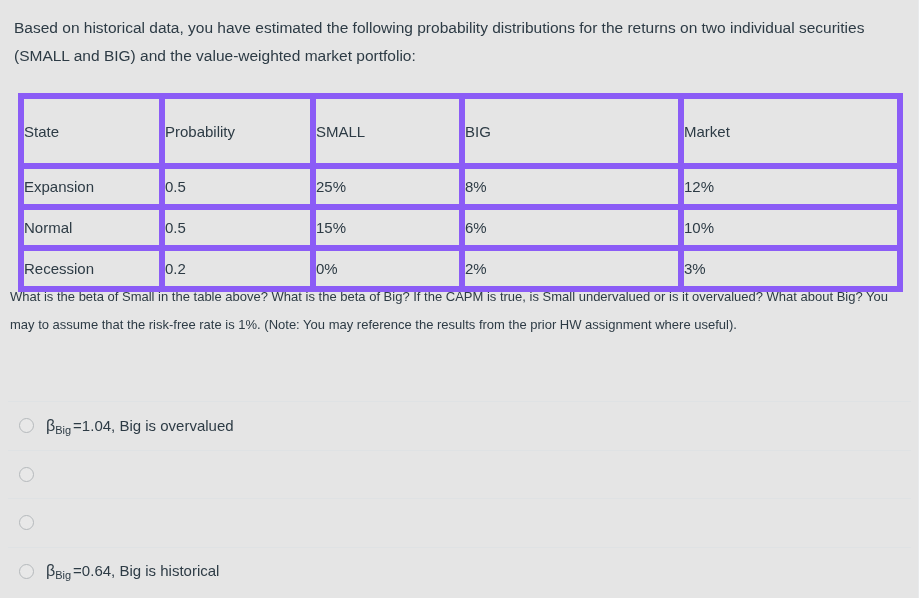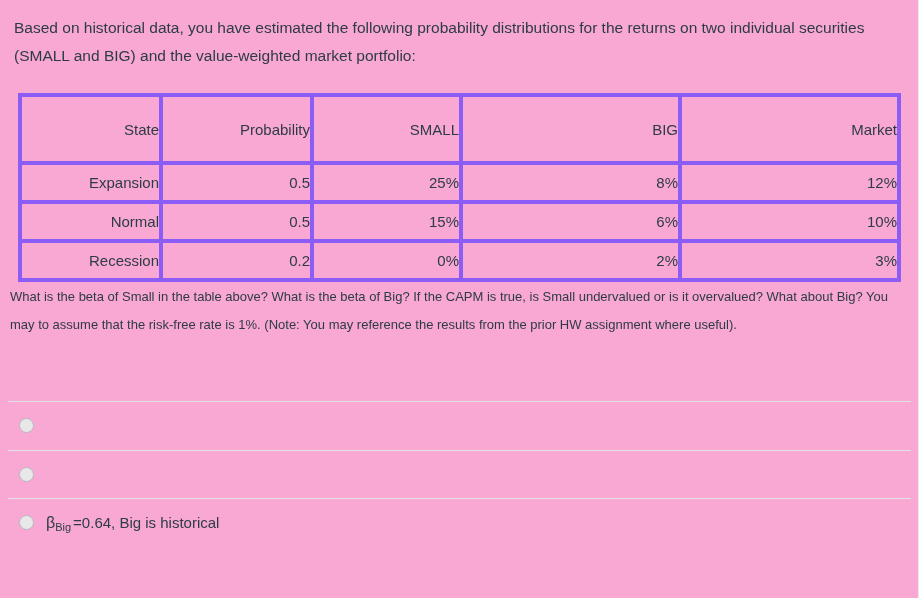--- a/index.html
+++ b/index.html
@@ -14,21 +14,21 @@
     color: #2d3b45;
     overflow: hidden;
     position: relative;
   }
   #page {
     position: relative;
     width: 919px;
     height: 598px;
     box-sizing: border-box;
     border-right: 1px solid #e8eaec;
-    background: #f9a8d4;
+    background: #e5e5e5;
   }
 
   
   .prompt {
     position: absolute;
     left: 14px;
     top: 14px;
     width: 880px;
     font-size: 15.5px;
     line-height: 28px;
@@ -45,22 +45,22 @@
   table.data {
     border-collapse: collapse;
     width: 879px;
     table-layout: fixed;
     border: 1.5px solid #3b4146;
     font-size: 15px;
     color: #2d3b45;
   }
   table.data th,
   table.data td {
-    border: 4px solid #8b5cf6;
-    text-align: right;
+    border: 6px solid #8b5cf6;
+    text-align: left;
     font-weight: normal;
     padding: 0;
     vertical-align: middle;
   }
   table.data thead th {
     height: 64px;
   }
   table.data tbody td {
     height: 35px;
   }
@@ -174,20 +174,26 @@
           <td>3%</td>
         </tr>
       </tbody>
     </table>
   </div>
 
   <div class="question">What is the beta of Small in the table above?  What is the beta of Big?  If the CAPM is true, is Small undervalued or is it overvalued?  What about Big?  You may to assume that the risk-free rate is 1%. (Note: You may reference the results from the prior HW assignment where useful).</div>
 
   <div class="answers">
 
+    <div class="answer-row">
+      <span class="radio"></span>
+      <span class="answer-label">
+        <span class="beta"><span>β</span><sub>Big</sub></span><span class="answer-text">=1.04, Big is overvalued</span>
+      </span>
+    </div>
 
     <div class="answer-row">
       <span class="radio"></span>
     </div>
 
     <div class="answer-row">
       <span class="radio"></span>
     </div>
 
     <div class="answer-row">

